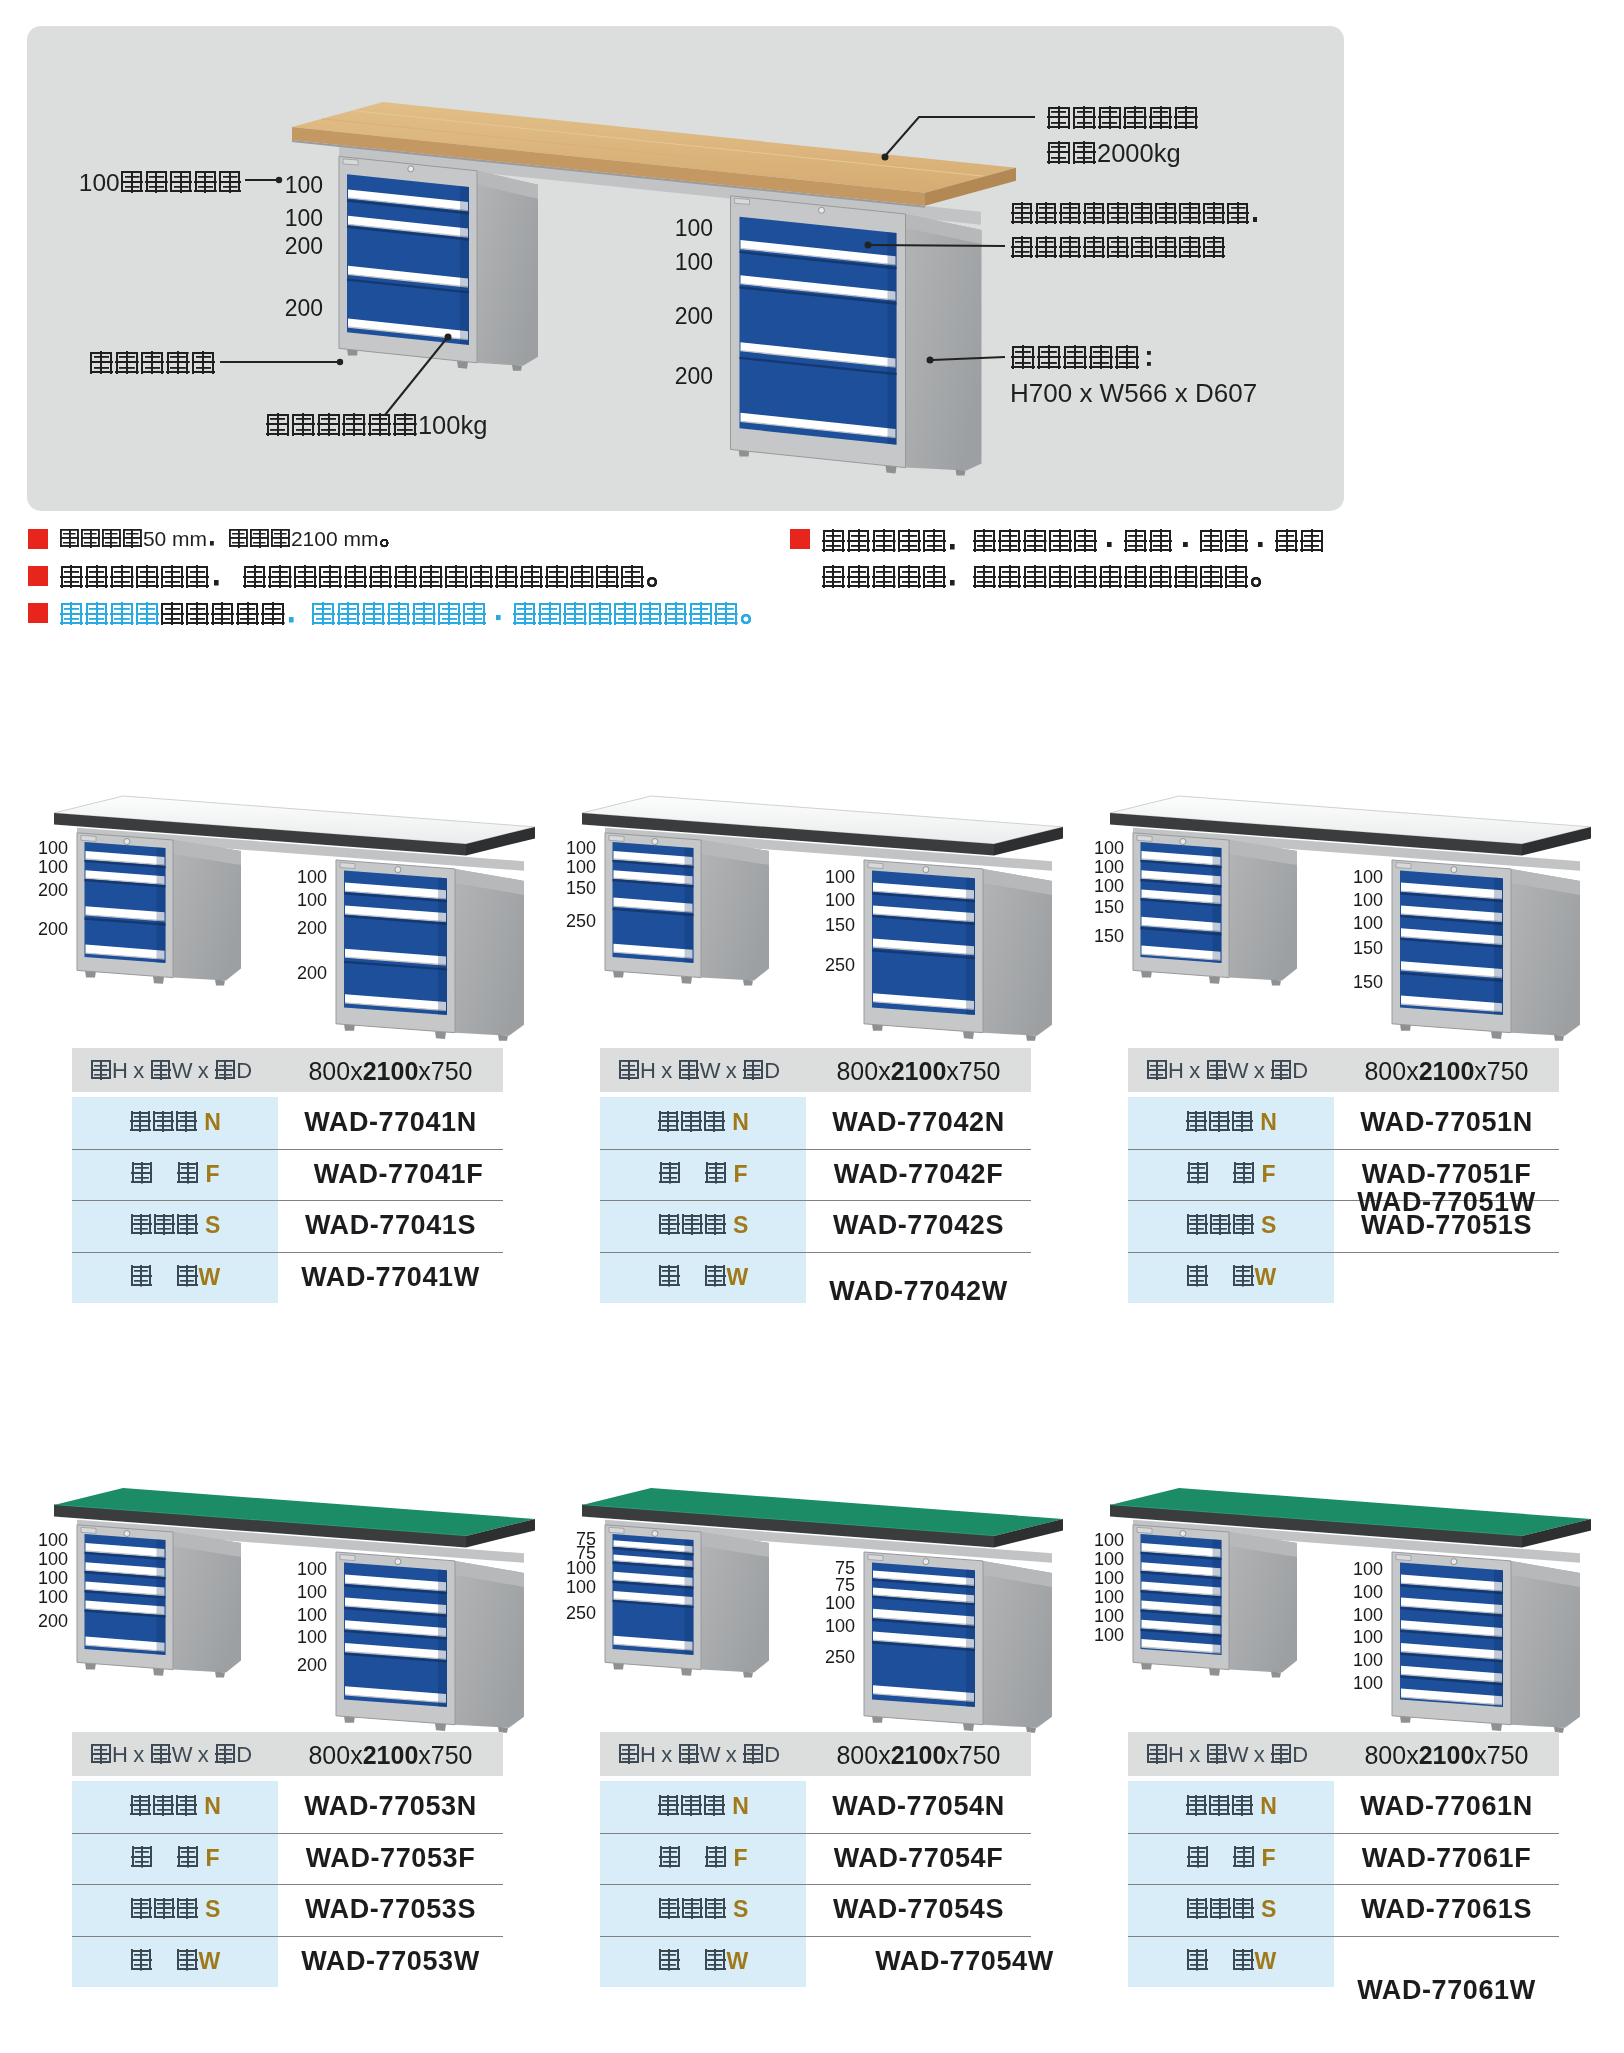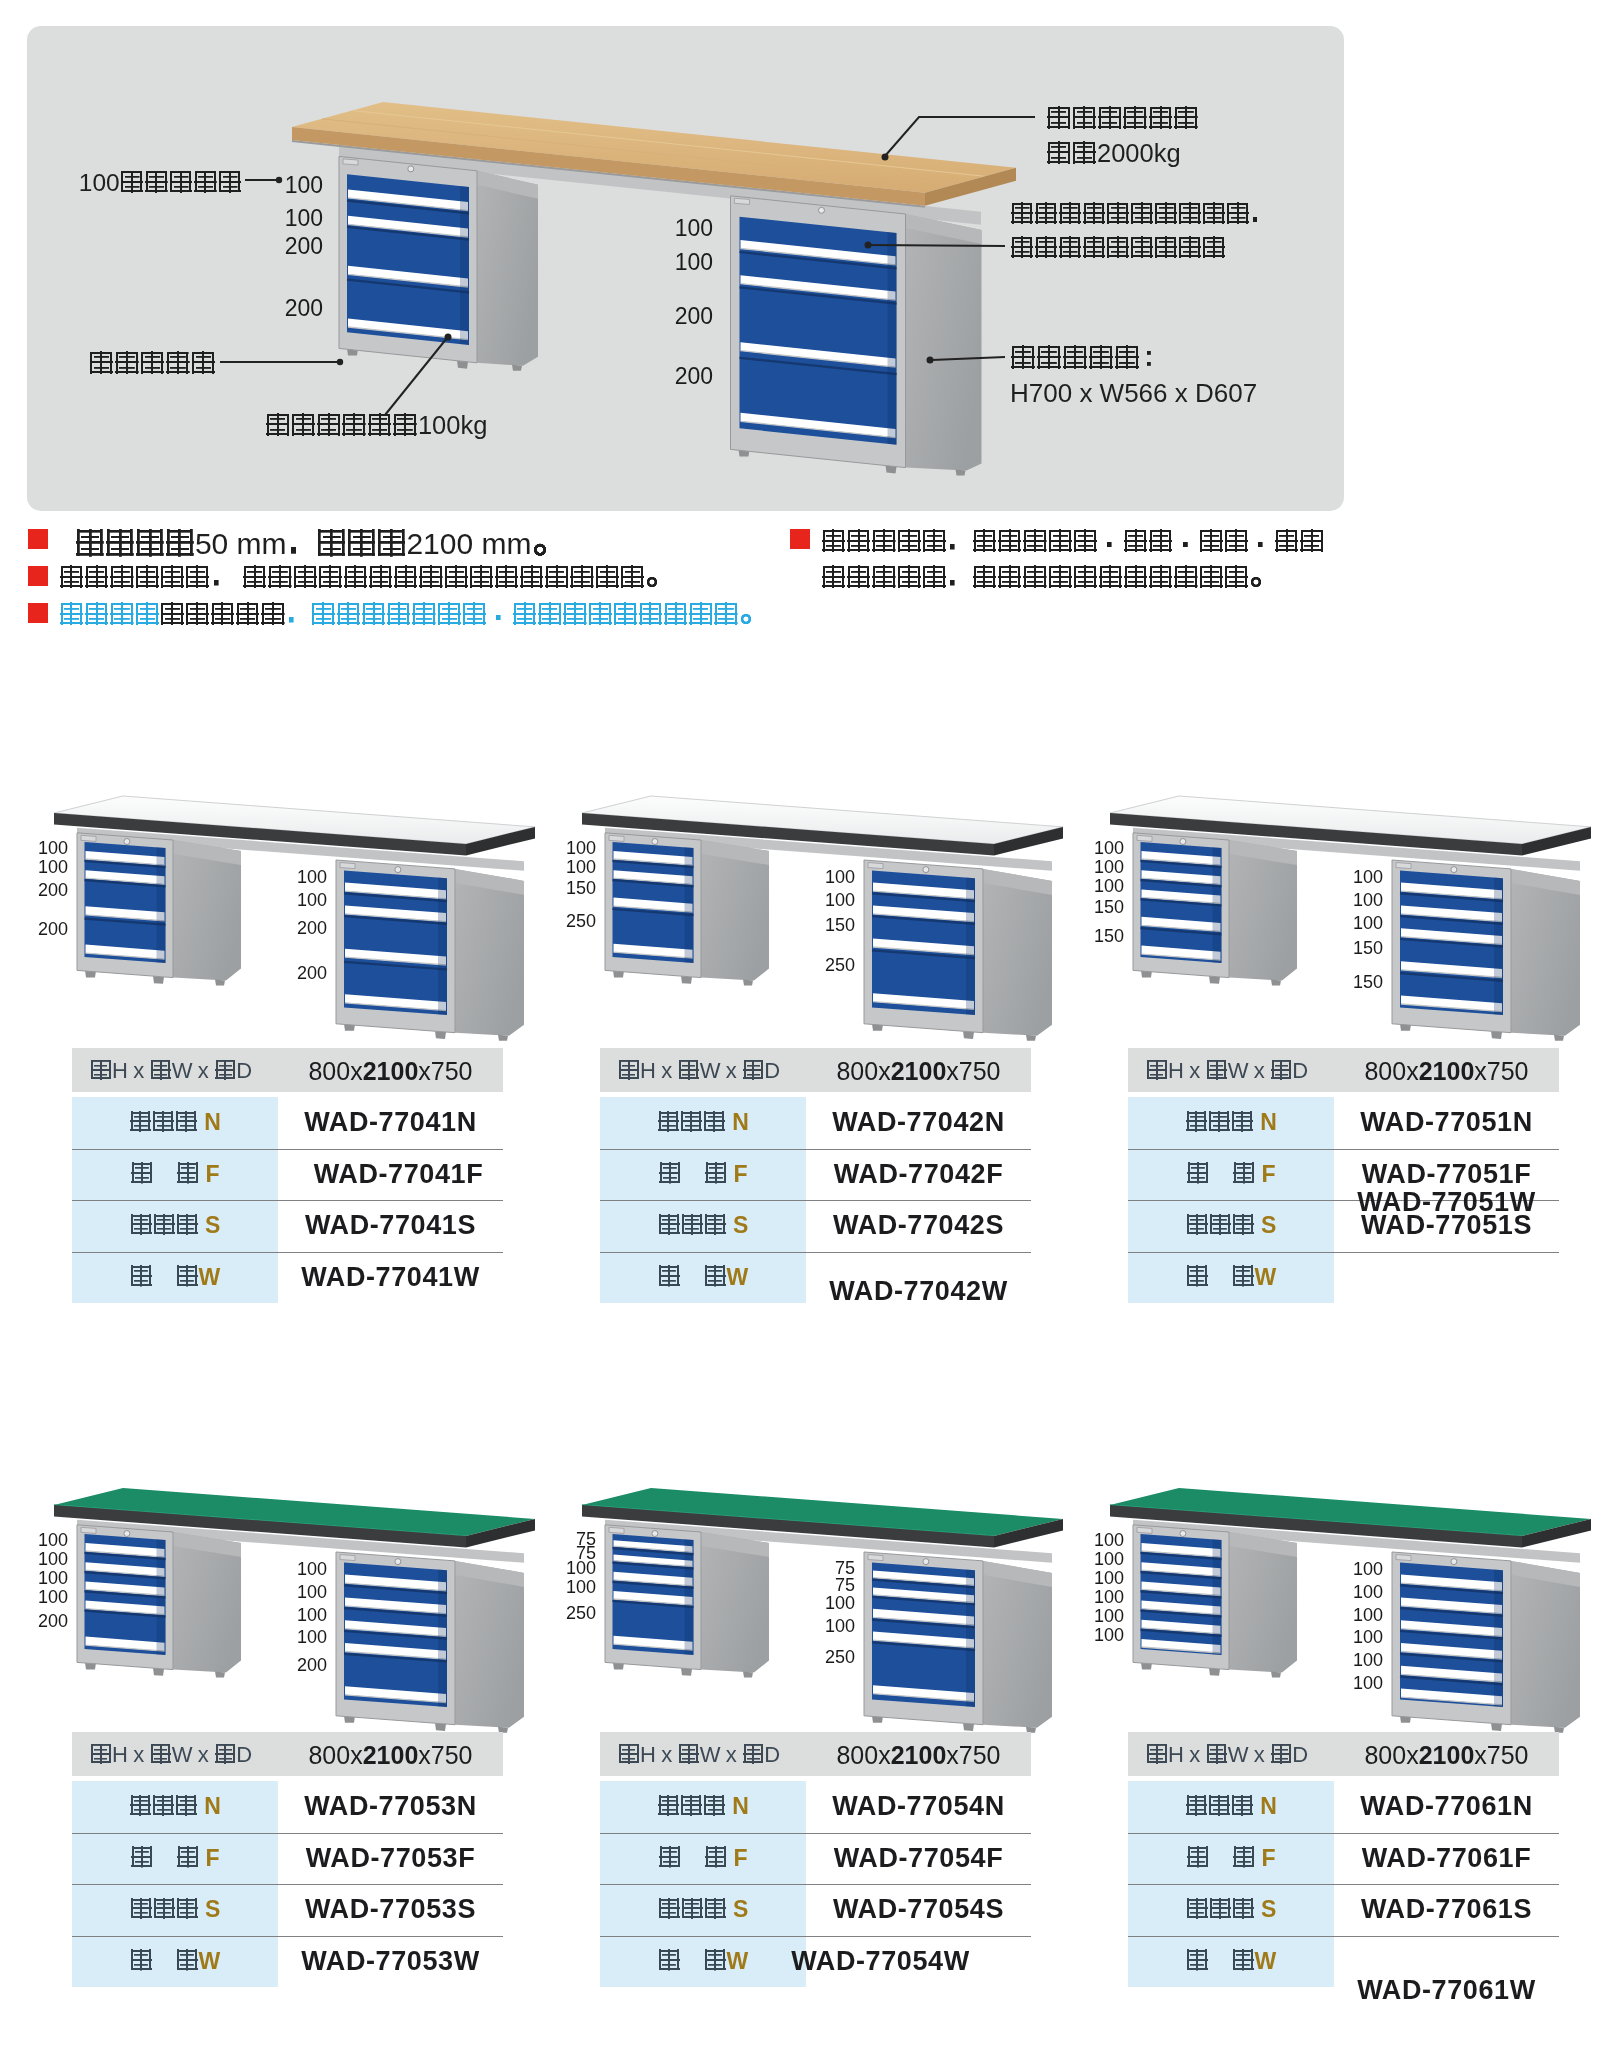--- a/index.html
+++ b/index.html
@@ -121,21 +121,21 @@
   </svg>
 <div class="abs" style="left:60px;top:169px;font-size:24.5px;width:182px;text-align:right;">100<i class="k"></i><i class="k"></i><i class="k"></i><i class="k"></i><i class="k"></i></div>
 <div class="abs" style="left:80px;top:349px;font-size:25.5px;width:136px;text-align:right;"><i class="k"></i><i class="k"></i><i class="k"></i><i class="k"></i><i class="k"></i></div>
 <div class="abs" style="left:265px;top:411px;font-size:25.5px;"><i class="k"></i><i class="k"></i><i class="k"></i><i class="k"></i><i class="k"></i><i class="k"></i>100kg</div>
 <div class="abs" style="left:1046px;top:101px;font-size:25.5px;line-height:35px;"><i class="k"></i><i class="k"></i><i class="k"></i><i class="k"></i><i class="k"></i><i class="k"></i><br><i class="k"></i><i class="k"></i>2000kg</div>
 <div class="abs" style="left:1010px;top:197px;font-size:24.0px;line-height:34px;"><i class="k"></i><i class="k"></i><i class="k"></i><i class="k"></i><i class="k"></i><i class="k"></i><i class="k"></i><i class="k"></i><i class="k"></i><i class="k"></i><i class="kc"></i><br><i class="k"></i><i class="k"></i><i class="k"></i><i class="k"></i><i class="k"></i><i class="k"></i><i class="k"></i><i class="k"></i><i class="k"></i></div>
 <div class="abs" style="left:1010px;top:341px;font-size:26.0px;line-height:35px;"><i class="k"></i><i class="k"></i><i class="k"></i><i class="k"></i><i class="k"></i><i class="ko"></i><br>H700 x W566 x D607</div>
 <div class="redsq" style="left:28px;top:529px"></div>
 <div class="redsq" style="left:28px;top:566px"></div>
 <div class="redsq" style="left:28px;top:603px"></div>
-<div class="abs" style="left:75px;top:527px;font-size:30px"><i class="k"></i><i class="k"></i><i class="k"></i><i class="k"></i>50 mm<i class="kc"></i><i class="k"></i><i class="k"></i><i class="k"></i>2100 mm<i class="kj"></i></div>
+<div class="abs" style="left:59px;top:527px;font-size:21px"><i class="k"></i><i class="k"></i><i class="k"></i><i class="k"></i>50 mm<i class="kc"></i><i class="k"></i><i class="k"></i><i class="k"></i>2100 mm<i class="kj"></i></div>
 <div class="abs" style="left:59px;top:563px;font-size:25.2px"><i class="k"></i><i class="k"></i><i class="k"></i><i class="k"></i><i class="k"></i><i class="k"></i><i class="kc"></i> <i class="k"></i><i class="k"></i><i class="k"></i><i class="k"></i><i class="k"></i><i class="k"></i><i class="k"></i><i class="k"></i><i class="k"></i><i class="k"></i><i class="k"></i><i class="k"></i><i class="k"></i><i class="k"></i><i class="k"></i><i class="k"></i><i class="kj"></i></div>
 <div class="abs" style="left:59px;top:600px;font-size:25.2px"><span class="blu"><i class="k"></i><i class="k"></i><i class="k"></i><i class="k"></i></span><i class="k"></i><i class="k"></i><i class="k"></i><i class="k"></i><i class="k"></i><span class="blu"><i class="kc"></i><i class="k"></i><i class="k"></i><i class="k"></i><i class="k"></i><i class="k"></i><i class="k"></i><i class="k"></i><i class="kd"></i><i class="k"></i><i class="k"></i><i class="k"></i><i class="k"></i><i class="k"></i><i class="k"></i><i class="k"></i><i class="k"></i><i class="k"></i><i class="kj"></i></span></div>
 <div class="redsq" style="left:790px;top:529px"></div>
 <div class="abs" style="left:821px;top:527px;font-size:25.2px"><i class="k"></i><i class="k"></i><i class="k"></i><i class="k"></i><i class="k"></i><i class="kc"></i><i class="k"></i><i class="k"></i><i class="k"></i><i class="k"></i><i class="k"></i><i class="kd"></i><i class="k"></i><i class="k"></i><i class="kd"></i><i class="k"></i><i class="k"></i><i class="kd"></i><i class="k"></i><i class="k"></i></div>
 <div class="abs" style="left:821px;top:563px;font-size:25.2px"><i class="k"></i><i class="k"></i><i class="k"></i><i class="k"></i><i class="k"></i><i class="kc"></i><i class="k"></i><i class="k"></i><i class="k"></i><i class="k"></i><i class="k"></i><i class="k"></i><i class="k"></i><i class="k"></i><i class="k"></i><i class="k"></i><i class="k"></i><i class="kj"></i></div>
 <svg class="abs" style="left:0px;top:760px" width="545" height="300" viewBox="0 0 545 300">
     <defs>
       <linearGradient id="wtop2" x1="0" y1="1" x2="0.2" y2="0">
         <stop offset="0" stop-color="#e7e8e9"></stop>
         <stop offset="0.7" stop-color="#f6f7f7"></stop>
@@ -612,21 +612,21 @@
 <div class="lblcell" style="left:600px;top:1832.5px;height:51.5px"></div>
 <div class="lbltxt" style="left:600px;top:1832.5px;line-height:51.5px"><i class="k"></i><i class="ks"></i><i class="k"></i> <span class="gold">F</span></div>
 <div class="valtxt" style="left:806px;top:1832.5px;line-height:51.5px">WAD-77054F</div>
 <div class="tblline" style="left:600px;top:1832.5px"></div>
 <div class="lblcell" style="left:600px;top:1884.0px;height:51.5px"></div>
 <div class="lbltxt" style="left:600px;top:1884.0px;line-height:51.5px"><i class="k"></i><i class="k"></i><i class="k"></i> <span class="gold">S</span></div>
 <div class="valtxt" style="left:806px;top:1884.0px;line-height:51.5px">WAD-77054S</div>
 <div class="tblline" style="left:600px;top:1884.0px"></div>
 <div class="lblcell" style="left:600px;top:1935.5px;height:51.5px"></div>
 <div class="lbltxt" style="left:600px;top:1935.5px;line-height:51.5px"><i class="k"></i><i class="ks"></i><i class="k"></i><span class="gold">W</span></div>
-<div class="valtxt" style="left:768px;top:1935.5px;line-height:51.5px">WAD-77054W</div>
+<div class="valtxt" style="left:852px;top:1935.5px;line-height:51.5px">WAD-77054W</div>
 <div class="tblline" style="left:600px;top:1935.5px"></div>
 <svg class="abs" style="left:1056px;top:1452px" width="545" height="300" viewBox="0 0 545 300">
     <defs>
       <linearGradient id="wtop2" x1="0" y1="1" x2="0.2" y2="0">
         <stop offset="0" stop-color="#e7e8e9"></stop>
         <stop offset="0.7" stop-color="#f6f7f7"></stop>
         <stop offset="1" stop-color="#fdfdfd"></stop>
       </linearGradient>
       <linearGradient id="sgrad2" x1="0" y1="0" x2="1" y2="0.6">
         <stop offset="0" stop-color="#b2b4b6"></stop>

